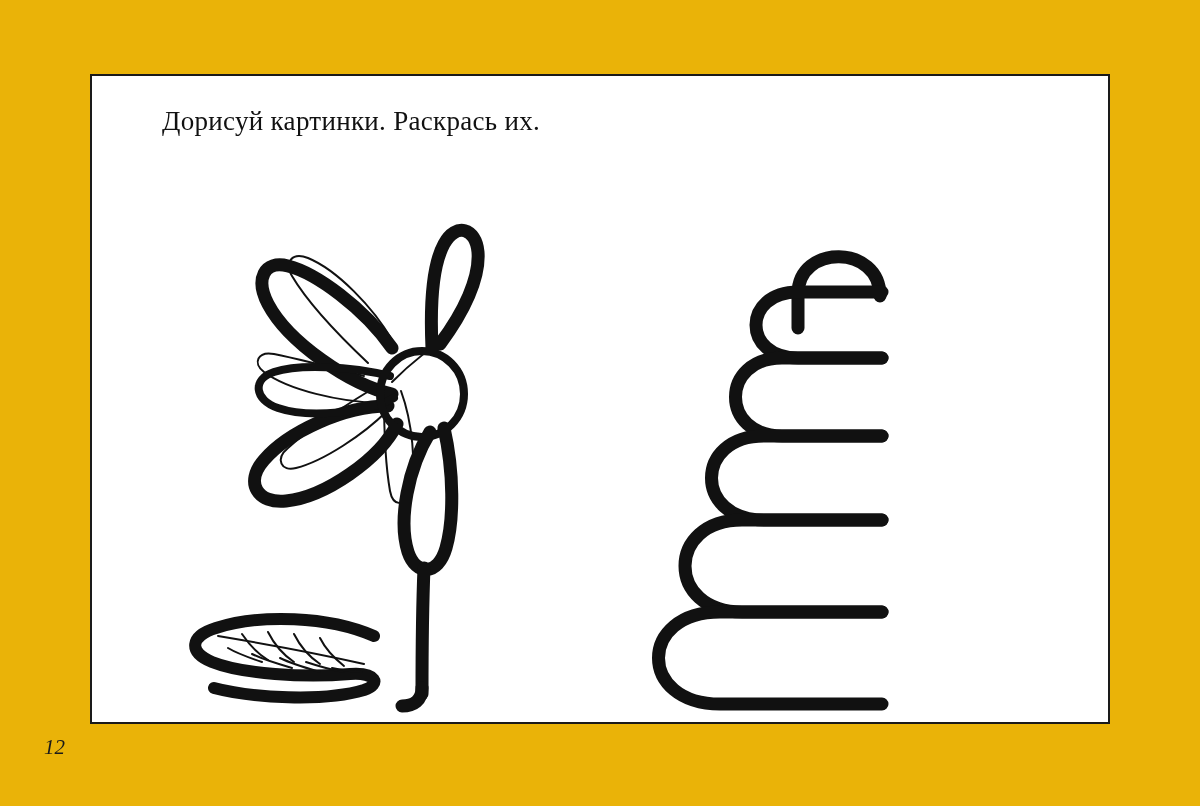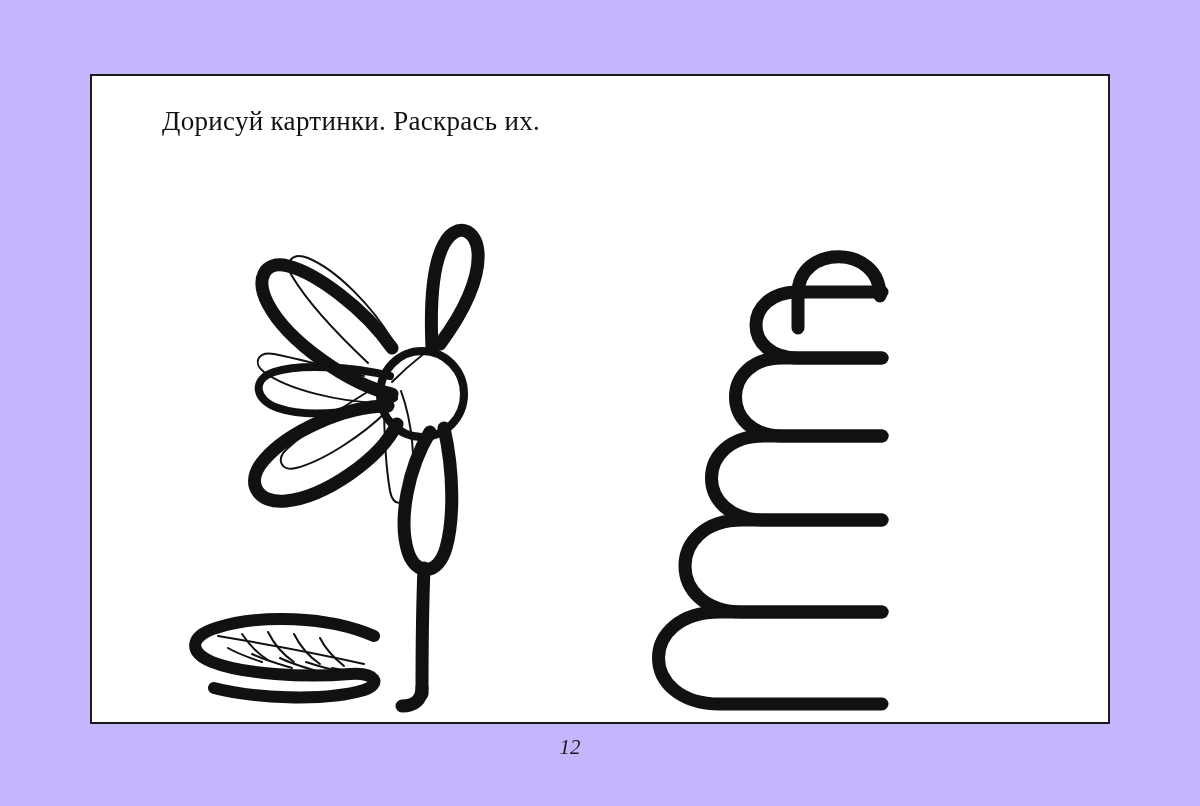--- a/index.html
+++ b/index.html
@@ -12,21 +12,21 @@
     height: 806px;
     font-family: "Liberation Serif", serif;
     position: relative;
     overflow: hidden;
   }
   #page {
     position: absolute;
     left: 0; top: 0;
     width: 1200px;
     height: 806px;
-    background: #c4b5fd;
+    background: #eab308;
   }
   
   #worksheet-frame {
     position: absolute;
     left: 90px;
     top: 74px;
     width: 1020px;
     height: 650px;
     border: 2px solid #1a1a1a;
     box-sizing: border-box;
@@ -47,25 +47,25 @@
     left: 0;
     top: 0;
     width: 1016px;
     height: 646px;
   }
   #page-number {
     position: absolute;
     left: 0;
     top: 735px;
     width: 1140px;
-    text-align: center;
     font-family: "Liberation Serif", serif;
     font-style: italic;
     font-size: 21px;
     color: #1a1a1a;
+    padding-left: 44px;
   }
   svg { display: block; }
 </style>
 </head>
 <body>
 
 <div id="page">
 
   <div id="worksheet-frame">
 

